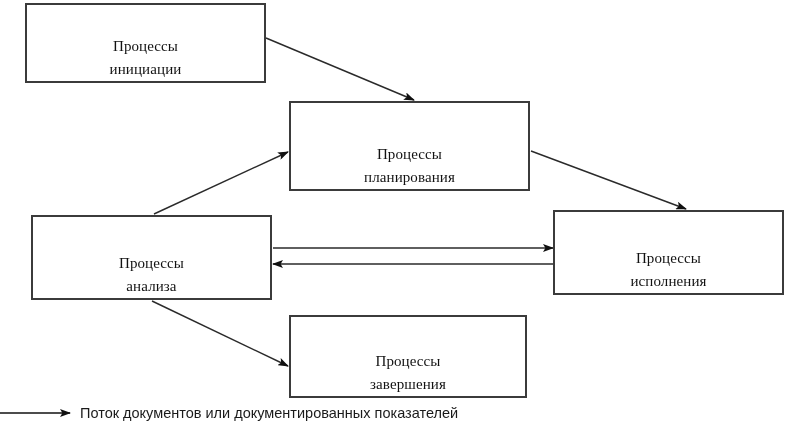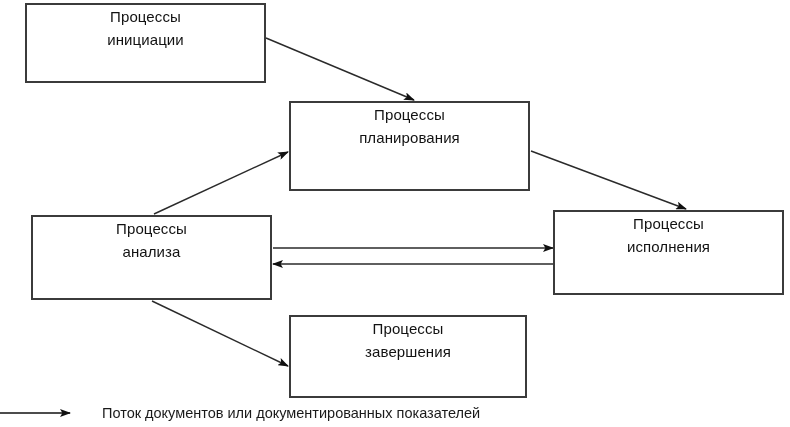--- a/index.html
+++ b/index.html
@@ -22,24 +22,25 @@
     top: 0;
     width: 790px;
     height: 427px;
   }
   .node {
     position: absolute;
     box-sizing: border-box;
     border: 2px solid #3b3b3b;
     background: #ffffff;
     display: flex;
-    align-items: flex-start;
+    align-items: flex-end;
     justify-content: center;
     text-align: center;
     z-index: 2;
+    font-family: Liberation Serif, serif;
   }
   .node-label {
     font-size: 15px;
     line-height: 23px;
     color: #121212;
     letter-spacing: 0.1px;
     white-space: pre-line;
     padding: 0 4px;
   }
   #node-initiation  { left: 25px;  top: 3px;   width: 241px; height: 80px; }
@@ -60,21 +61,21 @@
   }
   #legend-arrow {
     width: 80px;
     height: 16px;
     flex: 0 0 auto;
   }
   #legend-text {
     font-size: 14.5px;
     line-height: 18px;
     color: #1a1a1a;
-    margin-left: 22px;
+    margin-left: 0;
     white-space: nowrap;
   }
 </style>
 </head>
 <body>
 
 <div id="diagram-root">
 
   <svg id="edges-layer" viewBox="0 0 790 427">
     <defs>

